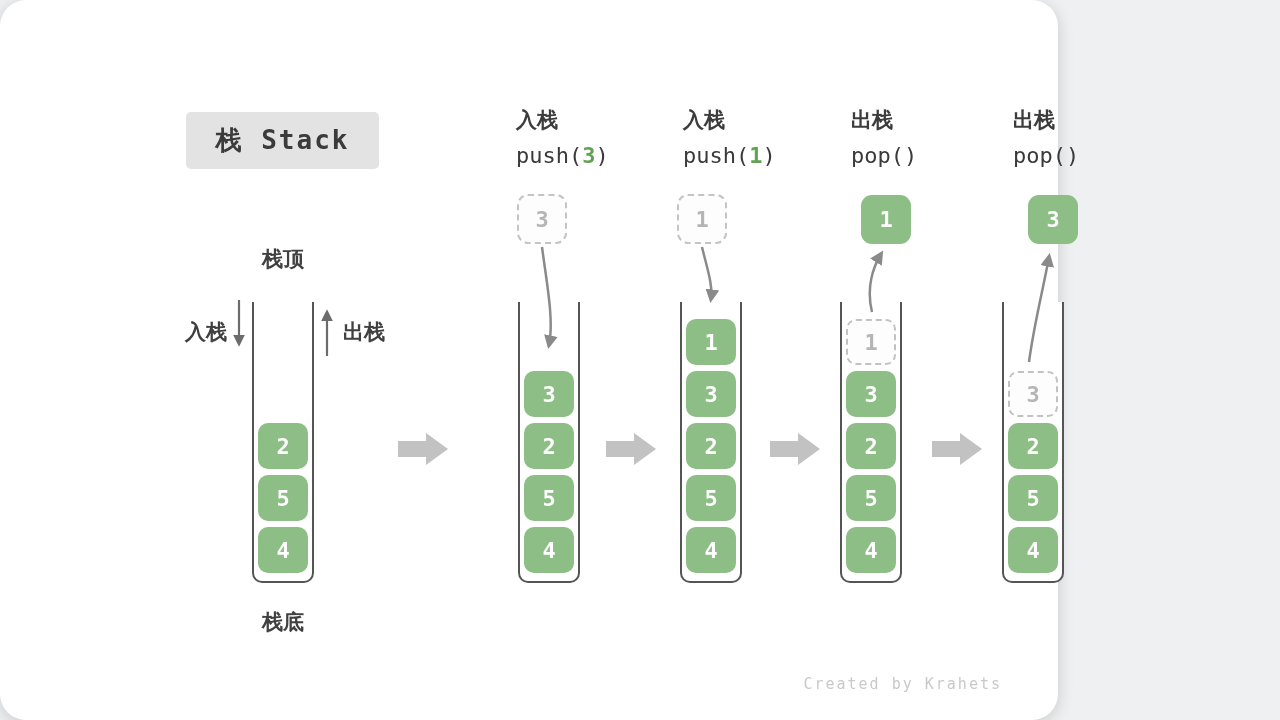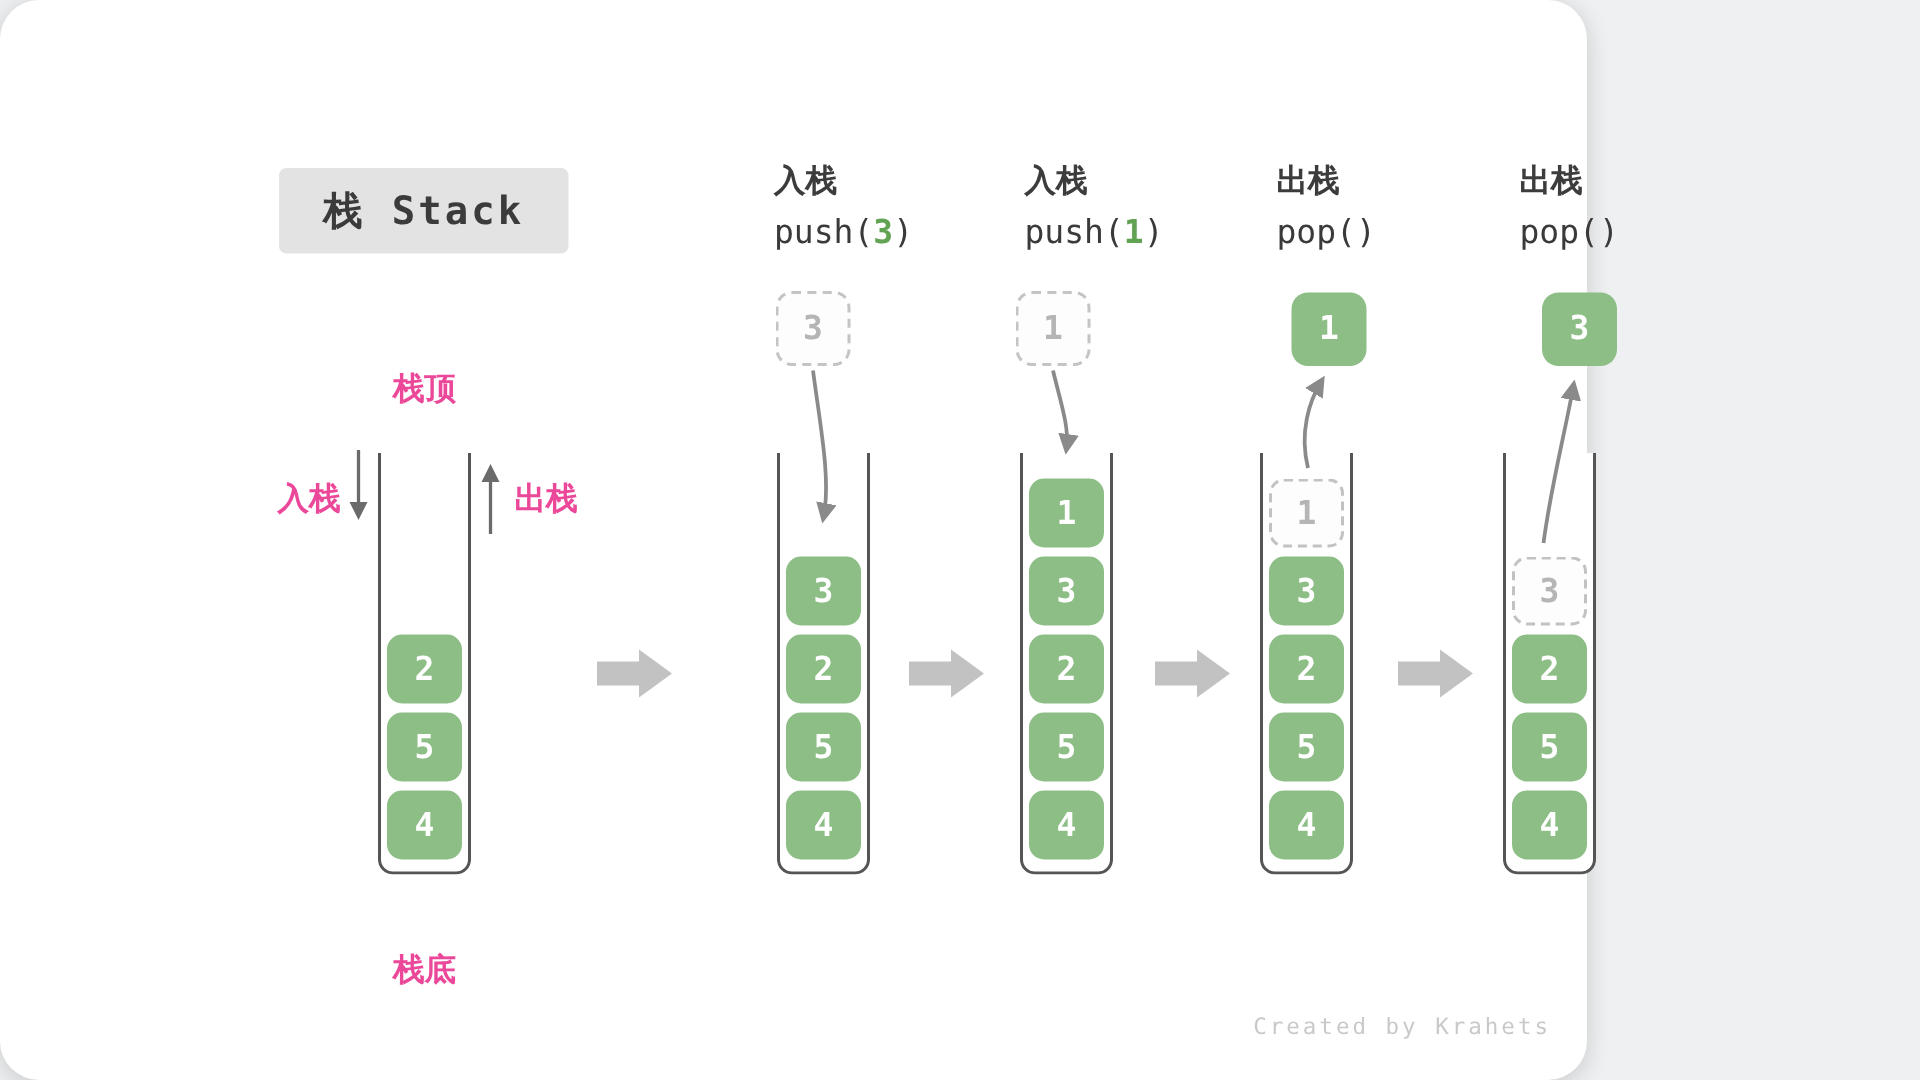--- a/index.html
+++ b/index.html
@@ -17,21 +17,21 @@
                font-size:26px; font-weight:bold; color:#3b3b3b; letter-spacing:2px; }
 
   
   .op { position:absolute; top:106px; }
   .op-cn { font-size:21px; font-weight:bold; color:#3c3c3c; line-height:28px; }
   .op-code { margin-top:8px; font-family:"DejaVu Sans Mono","Liberation Mono",monospace;
              font-size:22px; color:#3a3a3a; line-height:28px;text-align:center; }
   .op-code .arg { color:#61a353; font-weight:bold; }
 
   
-  .lbl { position:absolute; font-size:21px; font-weight:bold; color:#ec4899; }
+  .lbl { position:absolute; font-size:21px; font-weight:bold; color:#404040; }
   .lbl.center { transform:translateX(-50%); }
 
   
   .tube { position:absolute; top:302px; width:62px; height:281px;
           border:2px solid #555; border-top:none; border-radius:0 0 10px 10px;
           background:#fff; }
   .block { position:absolute; left:4px; width:50px; height:46px; border-radius:10px;
            background:#8cbe85; color:#ffffff;
            display:flex; align-items:center; justify-content:center;
            font-family:"DejaVu Sans Mono","DejaVu Sans",monospace;
@@ -41,21 +41,21 @@
   
   .float-box { position:absolute; width:50px; height:50px; border-radius:11px;
                display:flex; align-items:center; justify-content:center;
                font-family:"DejaVu Sans Mono","DejaVu Sans",monospace;
                font-size:22px; font-weight:bold; }
   .float-box.dashed { border:2px dashed #c4c4c4; color:#b5b5b5; background:#fdfdfd; }
   .float-box.solid  { background:#8cbe85; color:#fff; height:49px; }
 
   .overlay { position:absolute; left:0; top:0; pointer-events:none; }
 
-  .watermark { position:absolute; right:24px; top:675px;
+  .watermark { position:absolute; right:56px; top:675px;
                font-family:"DejaVu Sans Mono","Liberation Mono",monospace;
                font-size:15px; color:#c9c9c9; letter-spacing:2px; }
 </style>
 </head>
 <body>
 
 <div class="card">
 
   <div class="title-box">栈 Stack</div>
 
@@ -70,21 +70,21 @@
   <div class="op" style="left:851px">
     <div class="op-cn">出栈</div>
     <div class="op-code"><span>pop(</span><span class="arg"></span><span>)</span></div>
   </div>
   <div class="op" style="left:1013px">
     <div class="op-cn">出栈</div>
     <div class="op-code"><span>pop(</span><span class="arg"></span><span>)</span></div>
   </div>
 
   <div class="lbl center" style="left:283px; top:245px">栈顶</div>
-  <div class="lbl center" style="left:283px; top:632px">栈底</div>
+  <div class="lbl center" style="left:283px; top:608px">栈底</div>
   <div class="lbl" style="left:175px; top:318px; width:52px; text-align:right">入栈</div>
   <div class="lbl" style="left:343px; top:318px">出栈</div>
 
   <div class="float-box dashed" style="left:517px; top:194px">3</div>
   <div class="float-box dashed" style="left:677px; top:194px">1</div>
   <div class="float-box solid" style="left:861px; top:195px">1</div>
   <div class="float-box solid" style="left:1028px; top:195px">3</div>
 
   <div class="tube" style="left:252px">
     <div class="block" style="top:121px">2</div>

